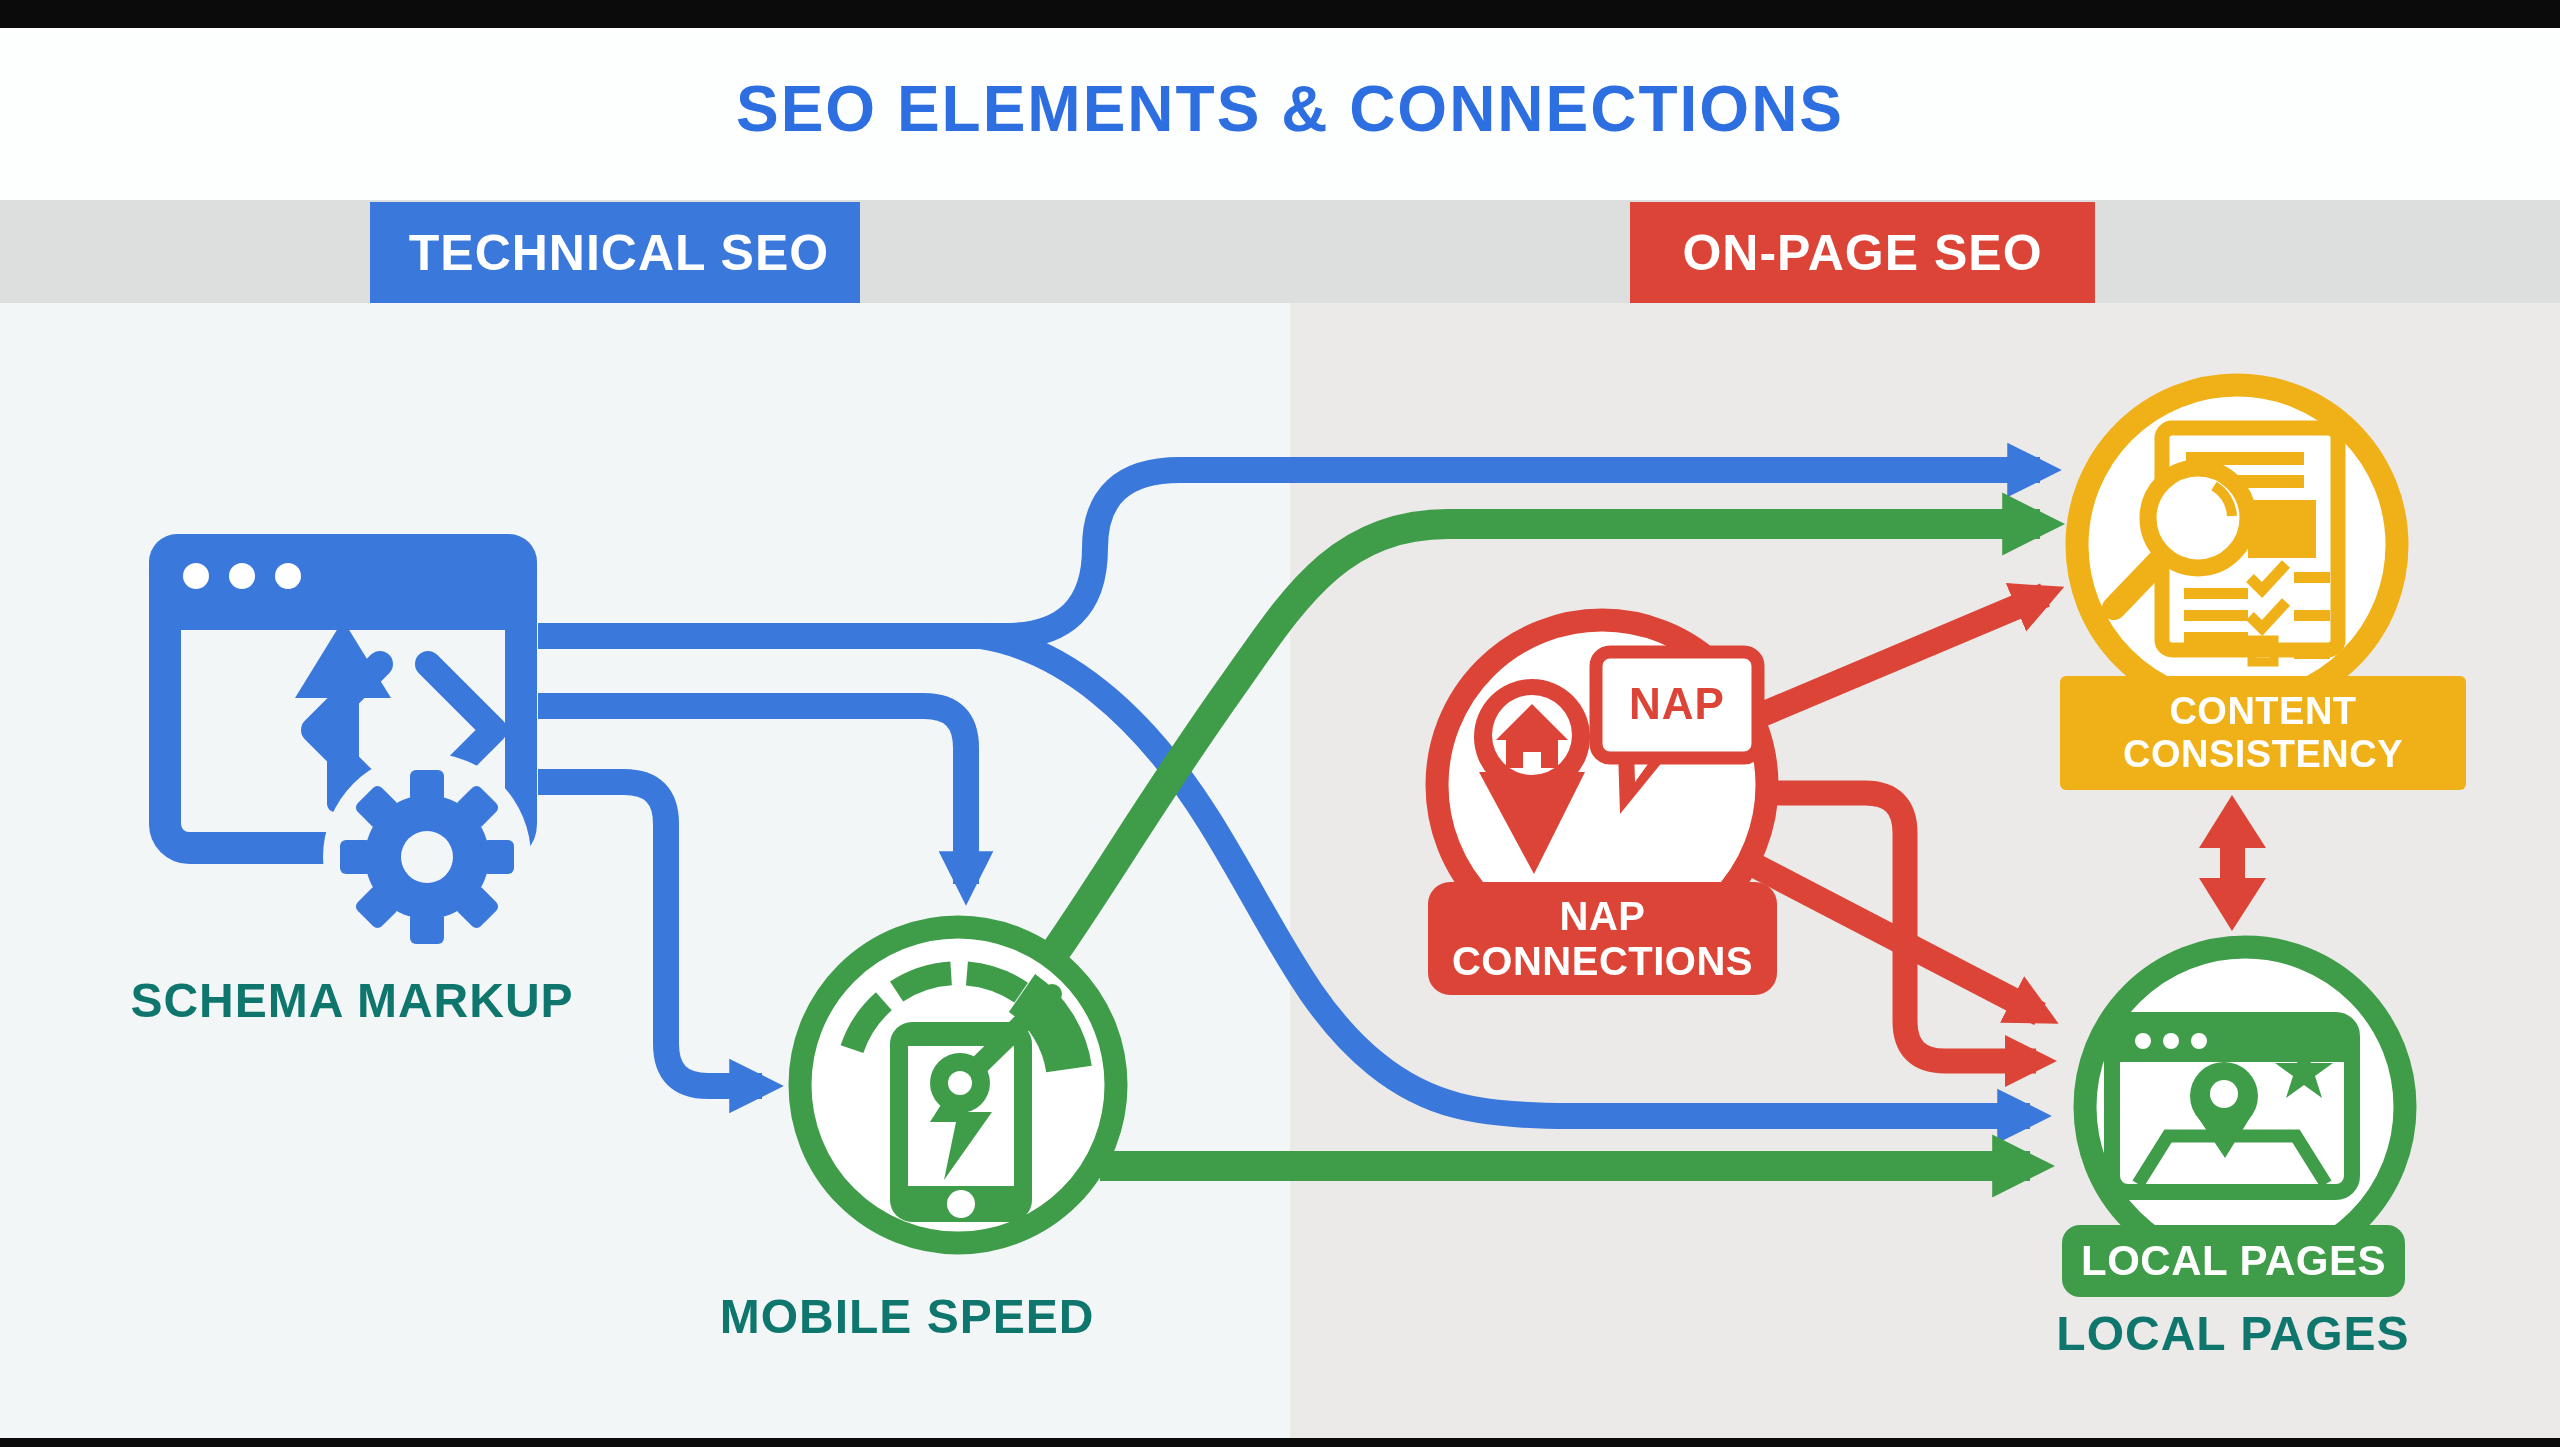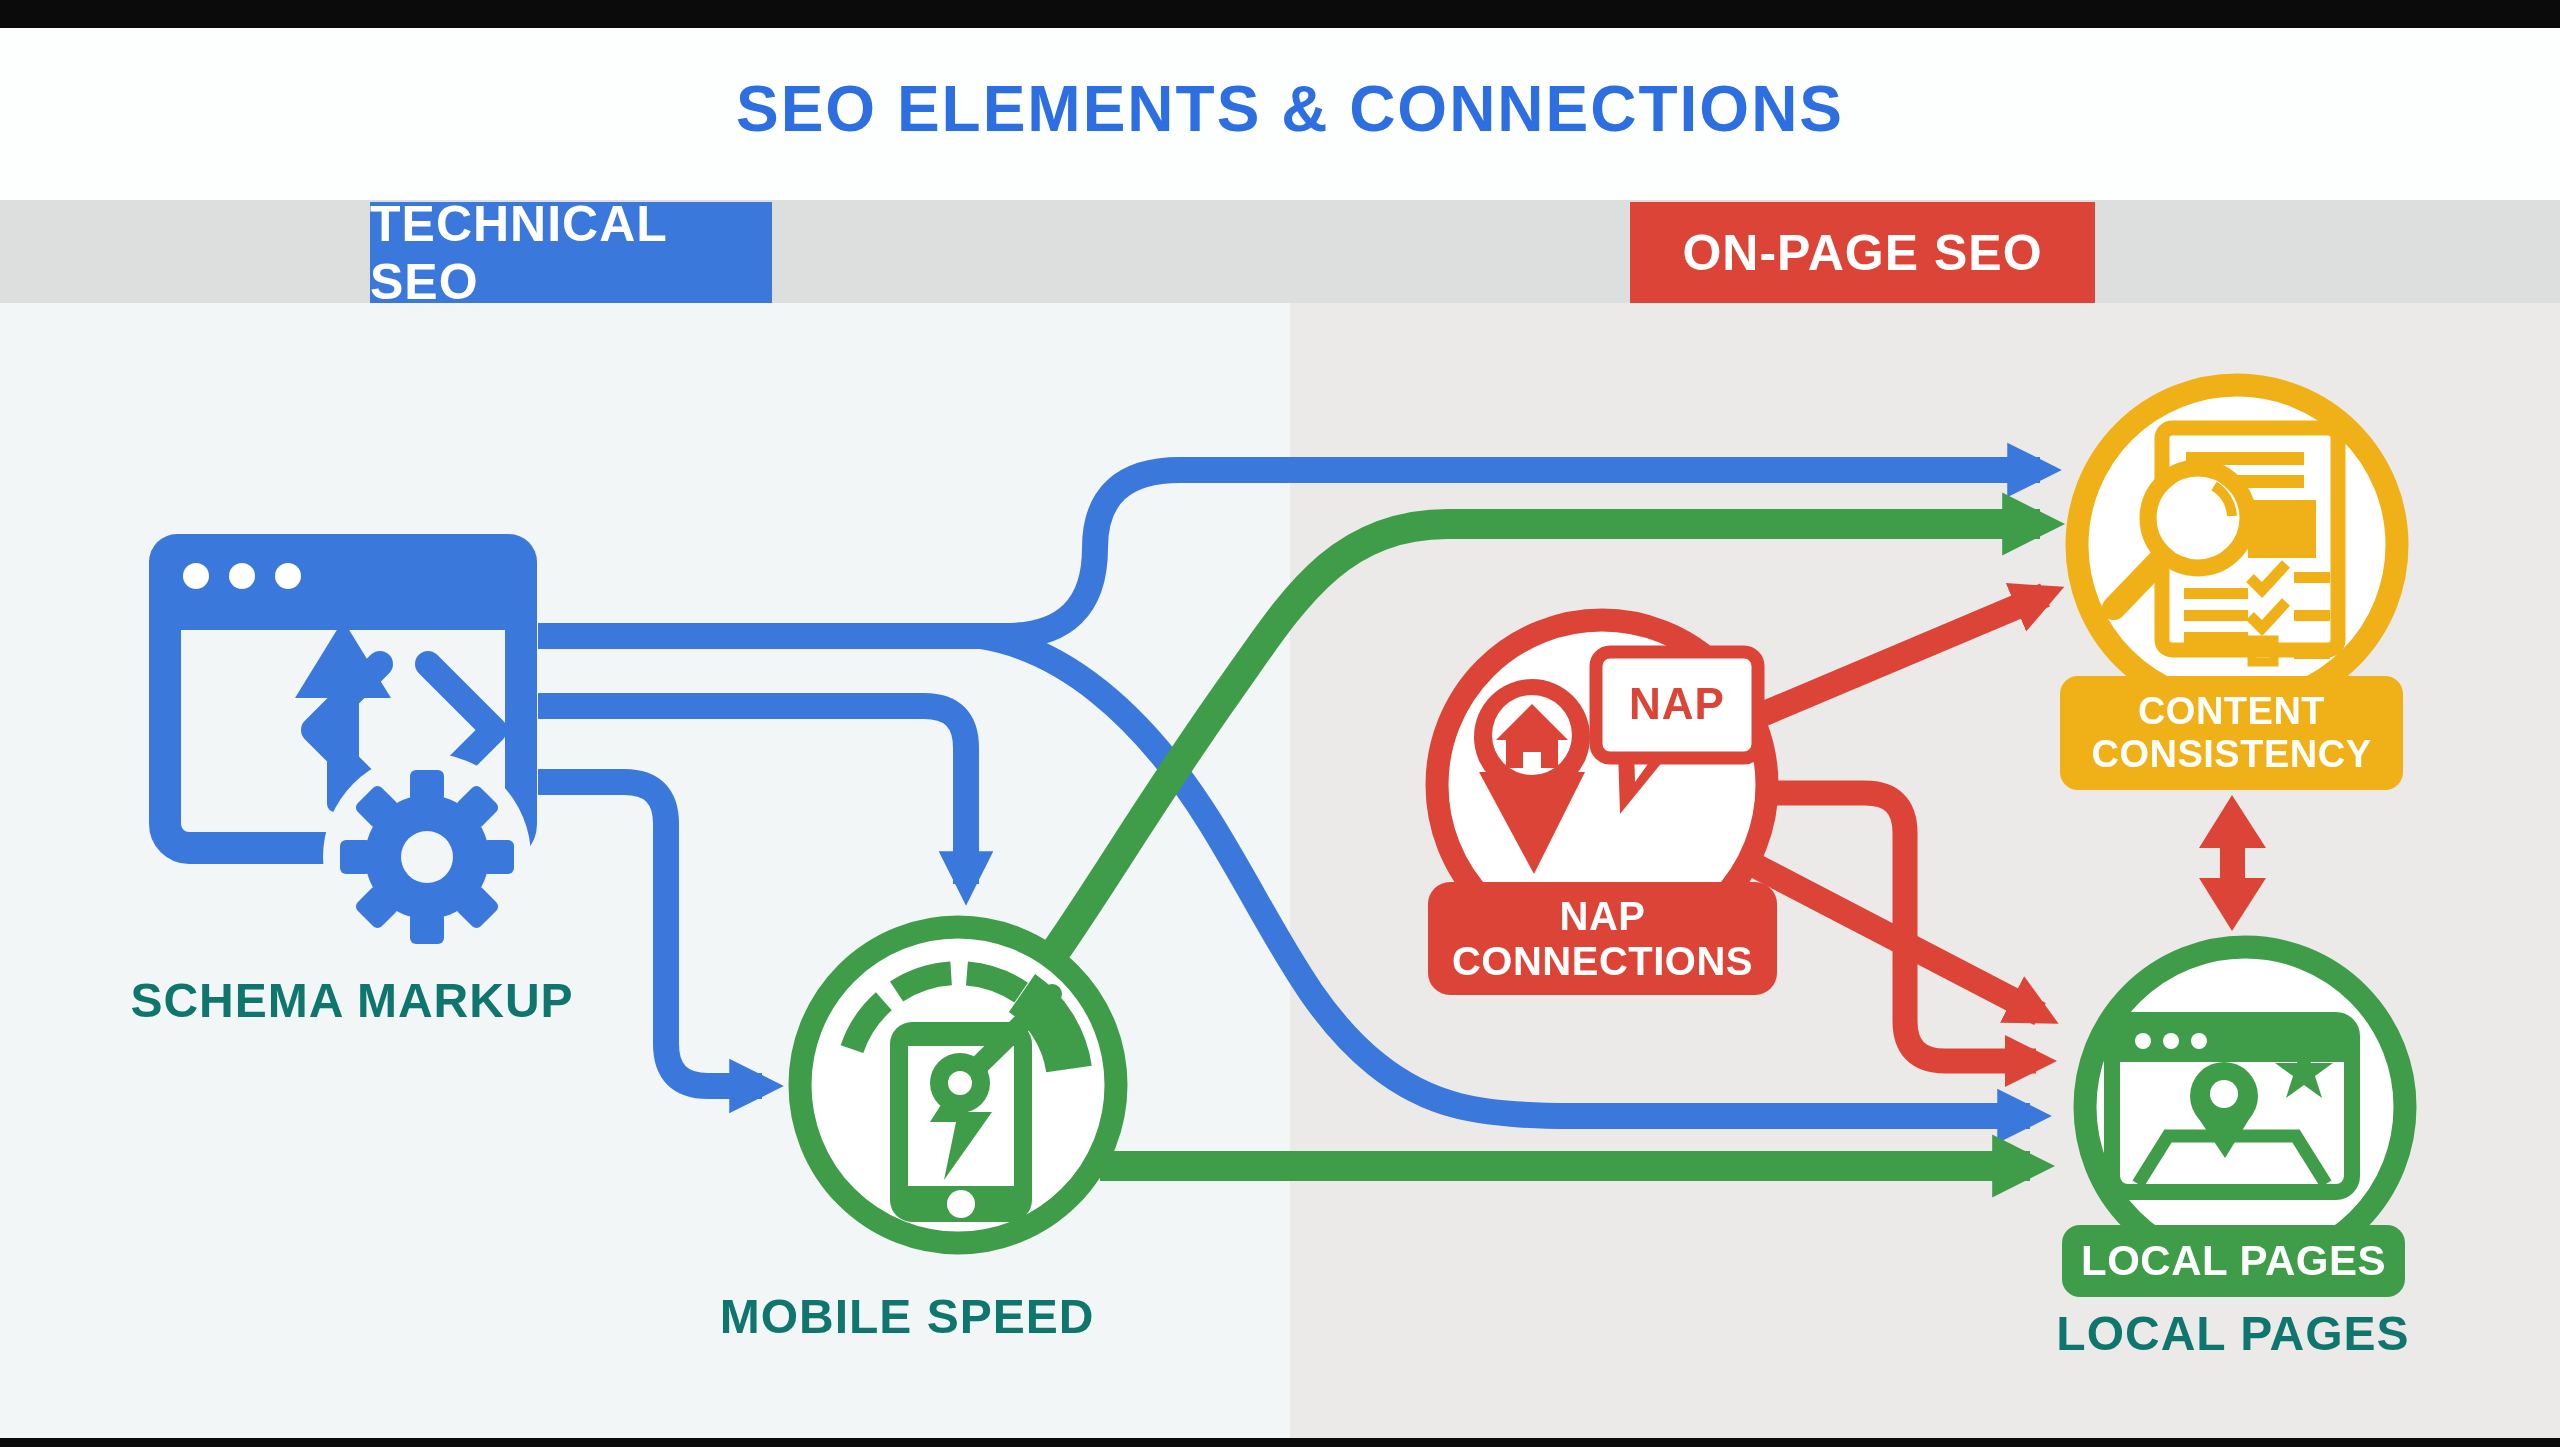--- a/index.html
+++ b/index.html
@@ -17,35 +17,35 @@
     font-size:64px;font-weight:bold;letter-spacing:2px;color:#2D6EE0;margin:10px;
   }
   .strip{position:absolute;left:0;top:200px;width:2560px;height:103px;background:#DCDFDE;}
   .bg-left{position:absolute;left:0;top:303px;width:1290px;height:1135px;background:#F2F6F7;}
   .bg-right{position:absolute;left:1290px;top:303px;width:1270px;height:1135px;background:#ECEAE8;}
 
   .section-banner{
     position:absolute;top:202px;height:101px;display:flex;align-items:center;justify-content:center;
     color:#FFFFFF;font-weight:bold;font-size:50px;letter-spacing:1px;
   }
-  .section-banner.tech{left:370px;width:402px;background:#3B78DB;}
+  .section-banner.tech{left:370px;width:482px;background:#3B78DB;padding-left:8px;}
   .section-banner.onpage{left:1630px;width:465px;background:#DC4437;}
 
   svg.diagram{position:absolute;left:0;top:0;z-index:1;}
 
   .node-label{
     position:absolute;transform:translate(-50%,-50%);z-index:2;
     color:#0f766e;font-weight:bold;font-size:48px;letter-spacing:1px;white-space:nowrap;
   }
   .pill{
     position:absolute;z-index:2;display:flex;flex-direction:column;align-items:center;justify-content:center;
     color:#FFFFFF;font-weight:bold;text-align:center;line-height:1.12;letter-spacing:0.5px;
   }
   .pill.nap{left:1428px;top:882px;width:349px;height:113px;background:#DC4437;border-radius:22px;font-size:40px;}
-  .pill.content{left:2060px;top:676px;width:343px;height:114px;background:#EFB117;border-radius:18px;font-size:38px;}
+  .pill.content{left:2060px;top:676px;width:406px;height:114px;background:#EFB117;border-radius:6px;font-size:38px;}
   .pill.local{left:2062px;top:1225px;width:343px;height:72px;background:#3F9D4A;border-radius:18px;font-size:42px;}
   .bubble-text{
     position:absolute;left:1677px;top:704px;transform:translate(-50%,-50%);z-index:2;
     color:#DC4437;font-weight:bold;font-size:44px;letter-spacing:1px;
   }
 </style>
 </head>
 <body>
 
 <div class="stage">

